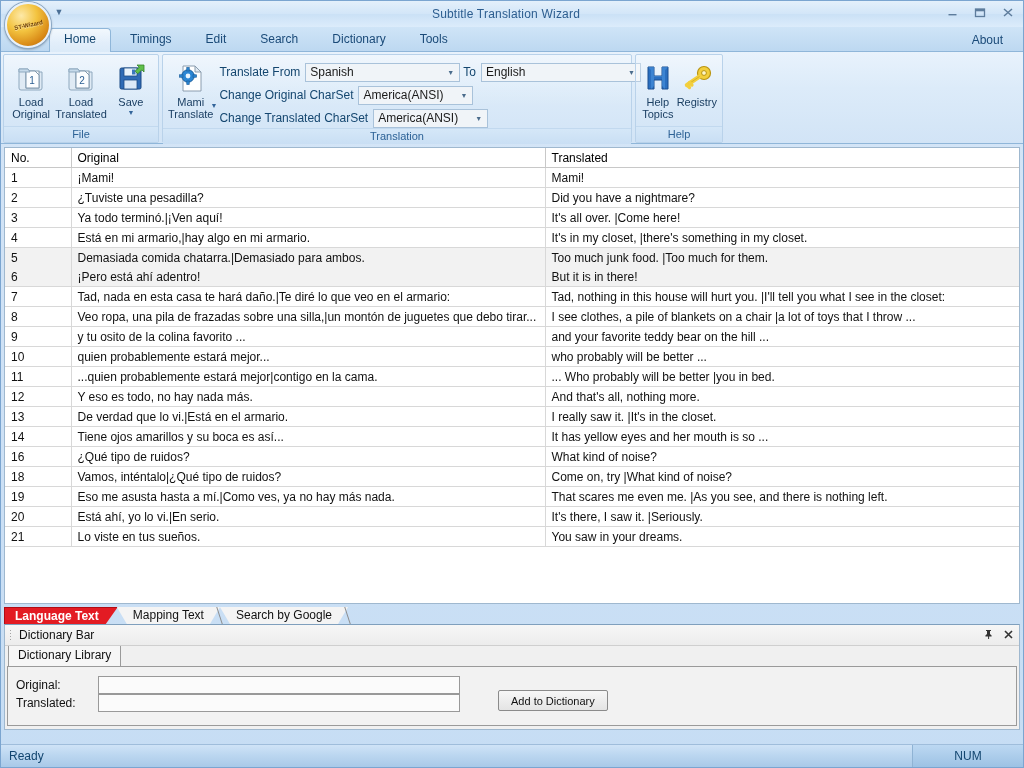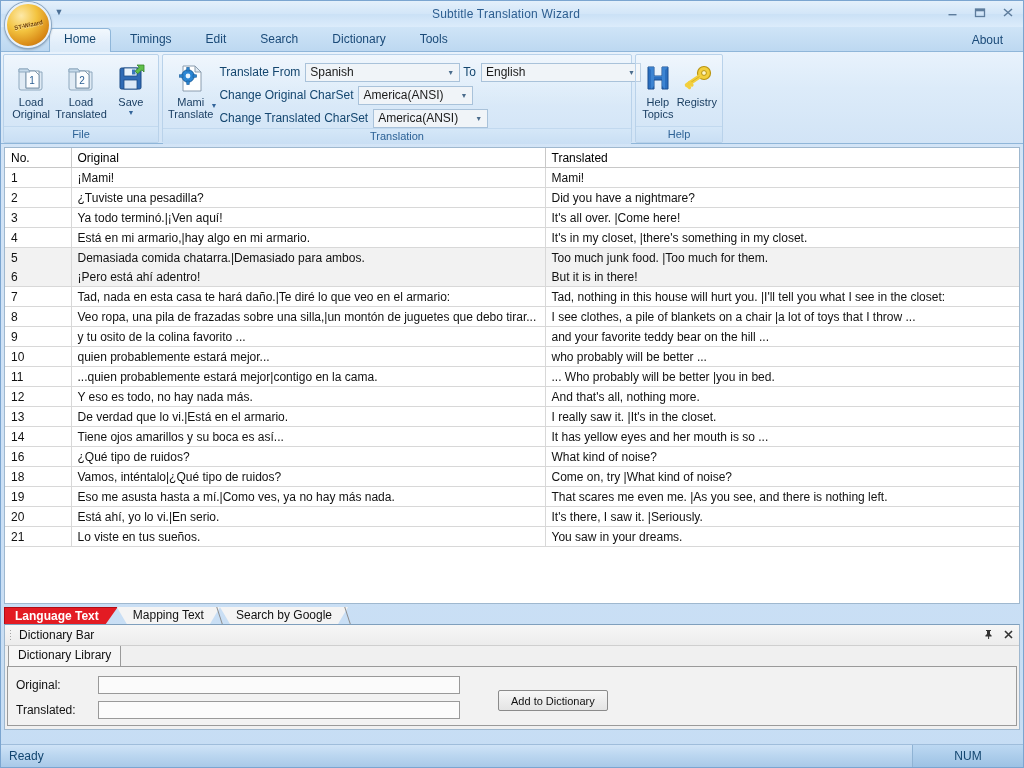--- a/index.html
+++ b/index.html
@@ -392,21 +392,21 @@
     flex: 1;
     border: 1px solid #9a9a9a;
     border-top: 1px solid #9a9a9a;
     margin: -1px 2px 3px 2px;
     background: #f2f2f2;
     display: flex;
     align-items: flex-start;
     padding: 9px 0 0 8px;
     box-sizing: border-box;
   }
-  .fieldcol { display: flex; flex-direction: column; gap: 7px; }
+  .fieldcol { display: flex; flex-direction: column; }
   .frow { display: flex; align-items: center; }
   .flabel {
     width: 82px;
     font-size: 12px;
     color: #111;
   }
   .finput {
     width: 362px;
     height: 18px;
     background: #fbfbfb;

